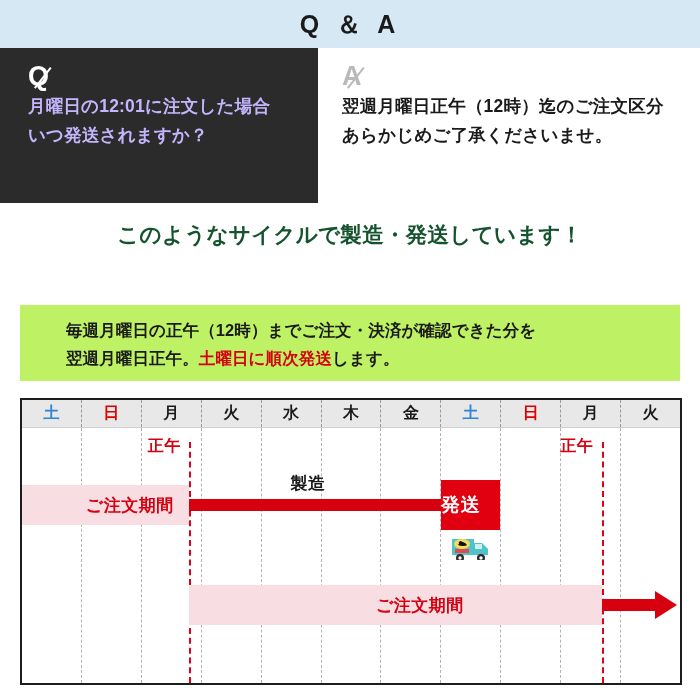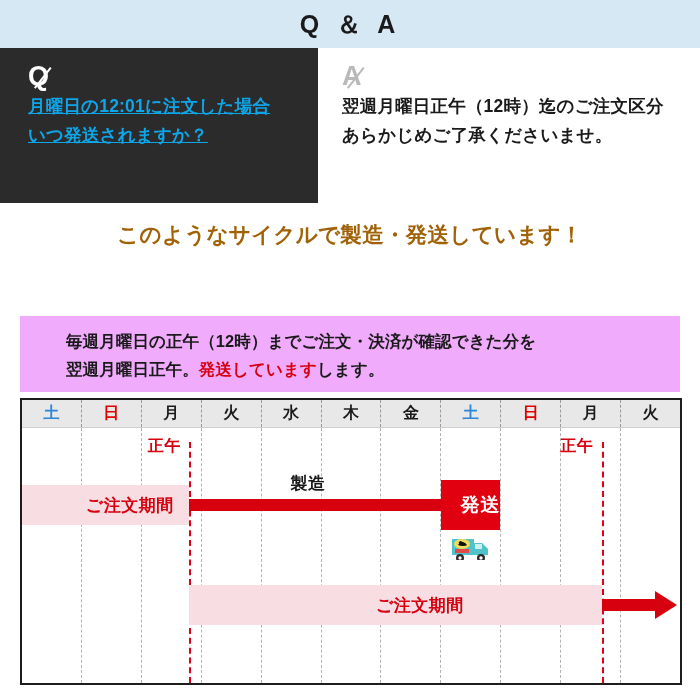--- a/index.html
+++ b/index.html
@@ -89,21 +89,21 @@
   }
   .q-letter { color: #ffffff; }
   .a-letter { color: #b9b9b9; }
 
   .qa-text {
     font-size: 17.5px;
     line-height: 1.62;
     letter-spacing: 0.2px;
     font-weight: bold;
   }
-  .q-text { color: #0ea5e9; text-decoration: underline; }
+  .q-text { color: #c4b5fd; }
   .a-text { color: #1a1a1a; }
   .qa-text div { white-space: nowrap; }
 
   
   .headline {
     position: absolute;
     left: 0;
     top: 215px;
     width: 700px;
     text-align: center;
@@ -114,37 +114,36 @@
     font-weight: bold;
     color: #171717;
     letter-spacing: 0.3px;
     line-height: 1.35;
     padding: 0 2px 3px 2px;
     border-bottom: 1.6px solid #c9243f;
   }
   .headline-line2 {
     font-size: 21.5px;
     font-weight: bold;
-    color: #a16207;
+    color: #14532d;
     letter-spacing: 0.3px;
     line-height: 1.45;
     margin-top: 5px;
   }
 
   
   .notice {
     position: absolute;
     left: 20px;
     top: 305px;
     width: 660px;
     height: 76px;
-    background: #f0abfc;
+    background: #bef264;
     box-sizing: border-box;
     padding: 11px 0 0 46px;
-    margin-top: 11px;
   }
   .notice-line {
     font-size: 16.5px;
     font-weight: bold;
     color: #1a1a1a;
     line-height: 1.72;
     letter-spacing: 0.1px;
     white-space: nowrap;
   }
   .notice-em { color: #d6000f; }
@@ -262,21 +261,21 @@
     letter-spacing: 0.5px;
     white-space: nowrap;
   }
 
   
   .ship-box {
     position: absolute;
     background: #e00010;
     display: flex;
     align-items: center;
-    justify-content: flex-end;
+    justify-content: flex-start;
   }
   .ship-box-label {
     font-size: 19px;
     font-weight: bold;
     color: #ffffff;
     letter-spacing: 1px;
     white-space: nowrap;
   }
   .truck-wrap {
     position: absolute;
@@ -306,21 +305,21 @@
       <div>あらかじめご了承くださいませ。</div>
     </div>
   </div>
 
   <div class="headline">
     <div class="headline-line2">このようなサイクルで製造・発送しています！</div>
   </div>
 
   <div class="notice">
     <div class="notice-line">毎週月曜日の正午（12時）までご注文・決済が確認できた分を</div>
-    <div class="notice-line"><span>翌週月曜日正午。</span><span class="notice-em">発送しています</span><span>します。</span></div>
+    <div class="notice-line"><span>翌週月曜日正午。</span><span class="notice-em">土曜日に順次発送</span><span>します。</span></div>
   </div>
 
   <div class="calendar">
     <div class="cal-inner">
 
       <div class="cal-head" id="cal-head">
           <div class="cell sat">土</div>
           <div class="cell sun">日</div>
           <div class="cell">月</div>
           <div class="cell">火</div>

